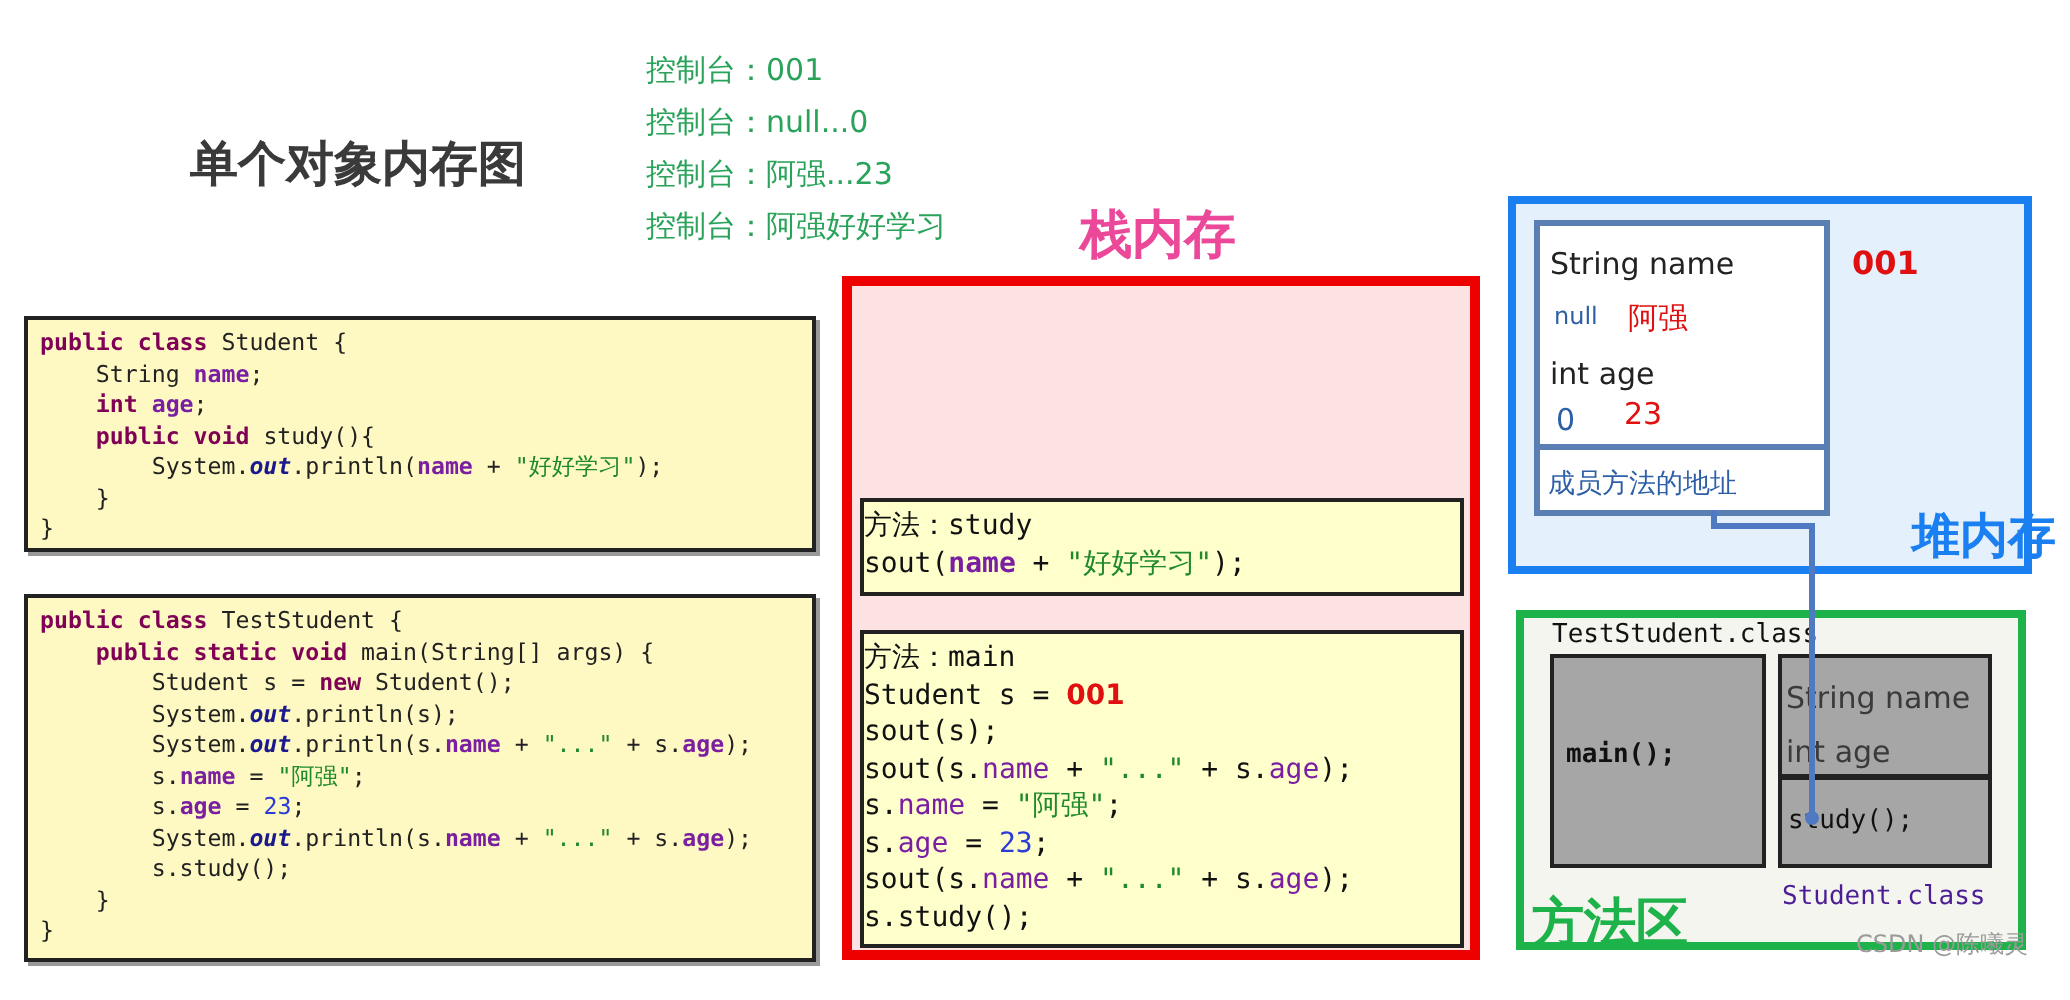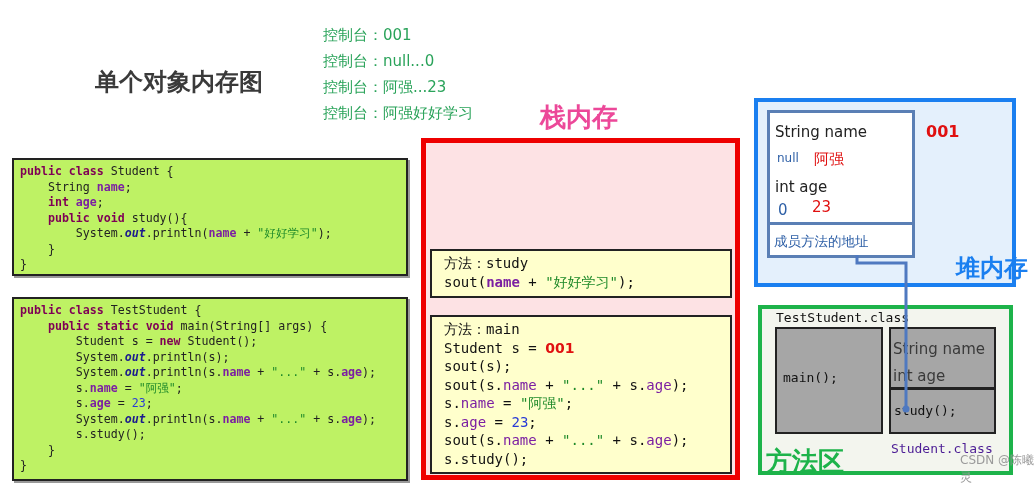--- a/index.html
+++ b/index.html
@@ -2,40 +2,40 @@
 <html><head>
 <meta charset="utf-8">
 <style>
   html, body { margin:0; padding:0; }
   body { width:1035px; height:500px; background:#ffffff; position:relative; overflow:hidden;
          font-family:"DejaVu Sans", sans-serif; }
   .abs { position:absolute; }
   .mono { font-family:"DejaVu Sans Mono", "Liberation Mono", monospace; }
   .title { left:95px; top:66px; font-size:24px; font-weight:bold; color:#3a3a3a; letter-spacing:0px; }
   .console { left:323px; top:22px; font-size:15px; color:#2aa35a; line-height:26px; }
-  .codebox { background:#bef264; border:2px solid #222; box-shadow:2px 2px 0 #999; color:#222;
+  .codebox { background:#fef9c3; border:2px solid #222; box-shadow:2px 2px 0 #999; color:#222;
              font-size:11.6px; line-height:15.5px; white-space:pre; padding:4px 6px; box-sizing:border-box; }
   .kw { font-weight:bold; color:#7f0055; }
   .fld { color:#7b1fa2; font-weight:bold; }
   .str { color:#1f8a2a; }
   .num { color:#2a3bd6; }
   .it { font-style:italic; color:#1a1a8e; font-weight:bold; }
   .stack-title { left:540px; top:100px; font-size:26px; font-weight:bold; color:#ec4899; }
   .stack { left:421px; top:138px; width:319px; height:342px; background:#fde2e4; border:5px solid #ee0000; box-sizing:border-box; }
   .frame { background:#ffffcc; border:2px solid #222; box-sizing:border-box; color:#111;
-           font-size:14px; line-height:18.5px; white-space:pre; padding:3px 12px; }
+           font-size:14px; line-height:18.5px; white-space:pre; padding:3px 0; }
   .red001 { color:#e01010; font-weight:bold; font-family:"DejaVu Sans", sans-serif; }
   .heap { left:754px; top:98px; width:262px; height:189px; background:#e4f0fc; border:4px solid #1a7ff0; box-sizing:border-box; }
   .obj { left:767px; top:110px; width:148px; height:148px; background:#fff; border:3px solid #5a7fb5; box-sizing:border-box; }
   .obj-sep { left:767px; top:222px; width:148px; height:3px; background:#5a7fb5; }
   .heap-title { left:956px; top:252px; font-size:24px; font-weight:bold; color:#1a7ff0; }
   .method { left:758px; top:305px; width:255px; height:170px; background:#f3f5ee; border:4px solid #1db34a; box-sizing:border-box; }
   .gray { background:#a6a6a6; border:2px solid #222; box-sizing:border-box; }
   .method-title { left:766px; top:444px; font-size:26px; font-weight:bold; color:#1db34a; }
-  .watermark { left:928px; top:452px; font-size:12px; color:#9a9a9a;margin-left:32px; }
+  .watermark { left:928px; top:464px; font-size:12px; color:#9a9a9a; }
 </style>
 </head>
 <body>
 
 <div class="abs title">单个对象内存图</div>
 
 <div class="abs console">
   <div>控制台：001</div>
   <div>控制台：null...0</div>
   <div>控制台：阿强...23</div>
@@ -62,21 +62,21 @@
 <div class="abs" style="left:775px;top:178px;font-size:15px;color:#222;">int age</div>
 <div class="abs" style="left:778px;top:201px;font-size:15px;color:#2d5fa6;">0</div>
 <div class="abs" style="left:812px;top:198px;font-size:15px;color:#e01010;">23</div>
 <div class="abs" style="left:774px;top:233px;font-size:13.5px;color:#2d5fa6;">成员方法的地址</div>
 <div class="abs" style="left:926px;top:122px;font-size:16px;font-weight:bold;color:#e01010;">001</div>
 <div class="abs heap-title">堆内存</div>
 
 <div class="abs method"></div>
 <div class="abs mono" style="left:776px;top:310px;font-size:13px;color:#111;">TestStudent.class</div>
 <div class="abs gray" style="left:775px;top:327px;width:108px;height:107px;"></div>
-<div class="abs mono" style="left:783px;top:370px;font-size:13px;color:#111;">main();</div>
+<div class="abs mono" style="left:783px;top:370px;font-size:13px;color:#111;font-weight:bold;">main();</div>
 
 <div class="abs gray" style="left:889px;top:327px;width:107px;height:63px;border-bottom-width:3px;"></div>
 <div class="abs gray" style="left:889px;top:390px;width:107px;height:44px;border-top:none;"></div>
 <div class="abs" style="left:893px;top:340px;font-size:15px;color:#3a3a3a;">String name</div>
 <div class="abs" style="left:893px;top:367px;font-size:15px;color:#3a3a3a;">int age</div>
 <div class="abs mono" style="left:894px;top:403px;font-size:13px;color:#111;">study();</div>
 <div class="abs mono" style="left:891px;top:441px;font-size:13px;color:#4c1d95;">Student.class</div>
 <div class="abs method-title">方法区</div>
 
 <svg class="abs" style="left:0;top:0;" width="1035" height="500">

